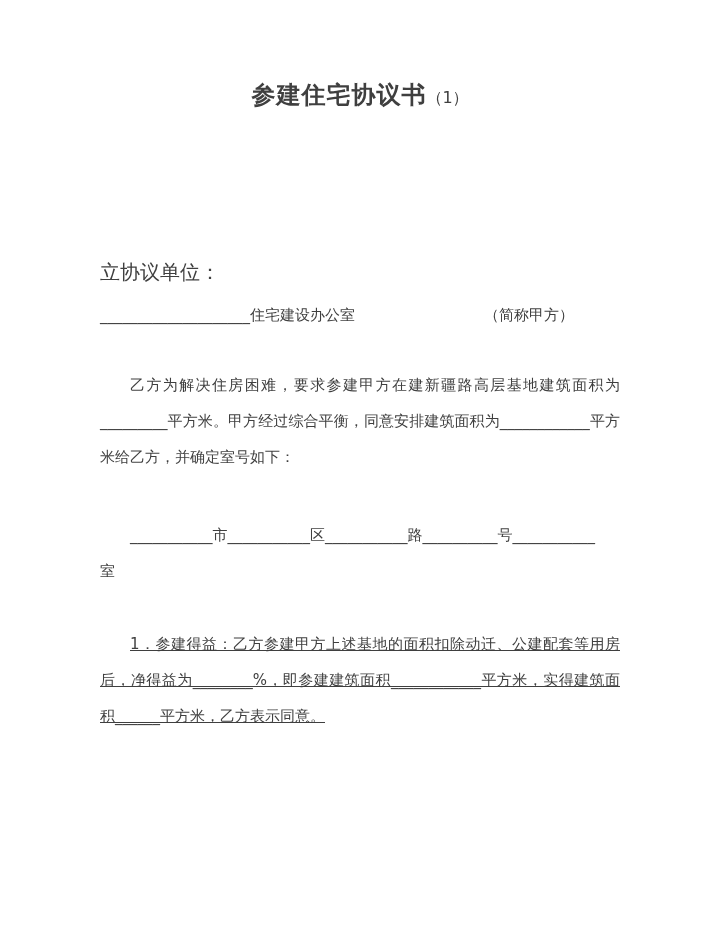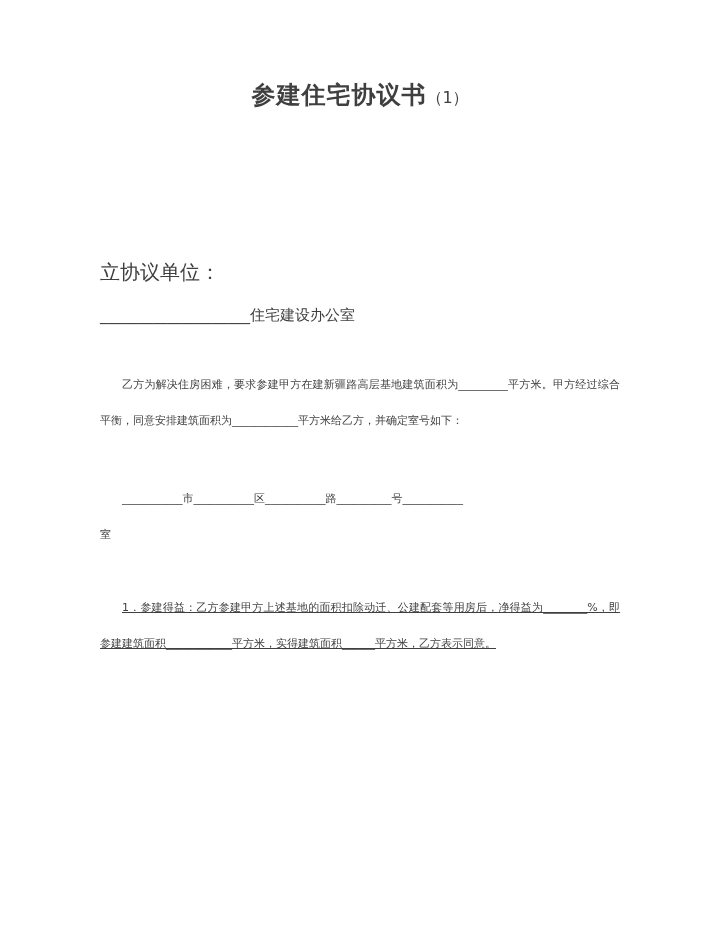--- a/index.html
+++ b/index.html
@@ -43,21 +43,21 @@
     font-size: 15px;
     line-height: 35px;
     white-space: nowrap;
     gap: 16px;
   }
   .party-label {
     margin-left: auto;
     padding-right: 46px;
   }
   .body-par {
-    font-size: 11px;
+    font-size: 15px;
     line-height: 36px;
     text-align: justify;
     text-indent: 2em;
   }
   .par-request   { margin-top: 34px; }
   .address-block { margin-top: 42px; }
   .address-wrap  { text-indent: 0; }
   .par-intro     { margin-top: 30px; }
   .par-item1     { margin-top: 37px; text-decoration: underline; }
 </style>
@@ -67,20 +67,21 @@
 <div class="page">
 
   <div class="doc-title">
     <span>参建住宅协议书</span><span class="title-suffix">（1）</span>
   </div>
 
   <div class="parties-heading">立协议单位：</div>
 
   <div class="party-row">
     <span>____________________住宅建设办公室</span>
+    <span class="party-label">（简称甲方）</span>
   </div>
 
 
   <div class="body-par par-request">乙方为解决住房困难，要求参建甲方在建新疆路高层基地建筑面积为_________平方米。甲方经过综合平衡，同意安排建筑面积为____________平方米给乙方，并确定室号如下：</div>
 
   <div class="address-block">
     <div class="body-par">___________市___________区___________路__________号___________</div>
     <div class="body-par address-wrap">室</div>
   </div>
 

